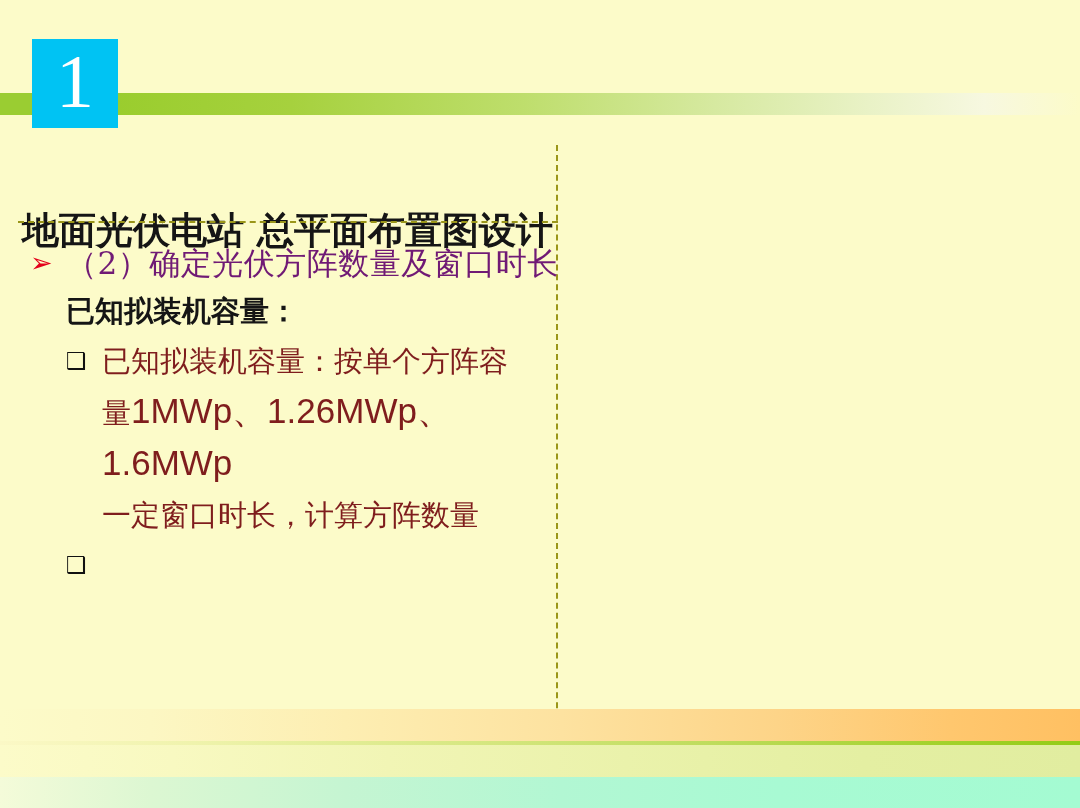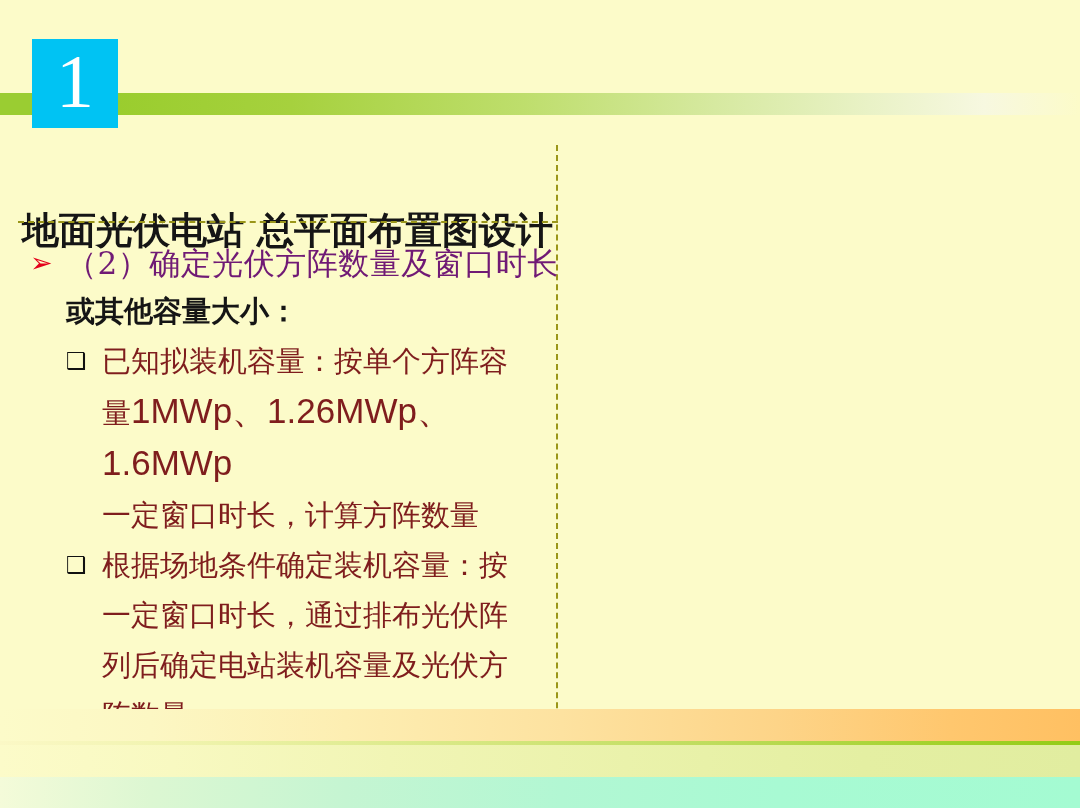--- a/index.html
+++ b/index.html
@@ -140,39 +140,33 @@
   <div id="divider-horizontal"></div>
   <div id="divider-vertical"></div>
 
   <div id="bullet-list">
 
     <div class="level1">
       <span class="arrow">➢</span>
       <span class="txt">（2）确定光伏方阵数量及窗口时长</span>
     </div>
 
-    <div class="subhead">或其他容量大小：</div>
+    <div class="subhead">已知拟装机容量：</div>
 
     <div class="level2">
       <span class="sq">❑</span>
       <span class="body">
         <span>已知拟装机容量：按单个方阵容</span><br>
         <span>量</span><span class="num">1MWp、1.26MWp、1.6MWp</span><br>
         <span>一定窗口时长，计算方阵数量</span>
       </span>
     </div>
 
     <div class="level2">
       <span class="sq">❑</span>
-      <span class="body">
-        <span>根据场地条件确定装机容量：按</span><br>
-        <span>一定窗口时长，通过排布光伏阵</span><br>
-        <span>列后确定电站装机容量及光伏方</span><br>
-        <span>阵数量。</span>
-      </span>
     </div>
 
   </div>
 </div>
 
 <div id="band-orange"></div>
 <div id="line-green"></div>
 <div id="band-lime"></div>
 <div id="band-mint"></div>
 

